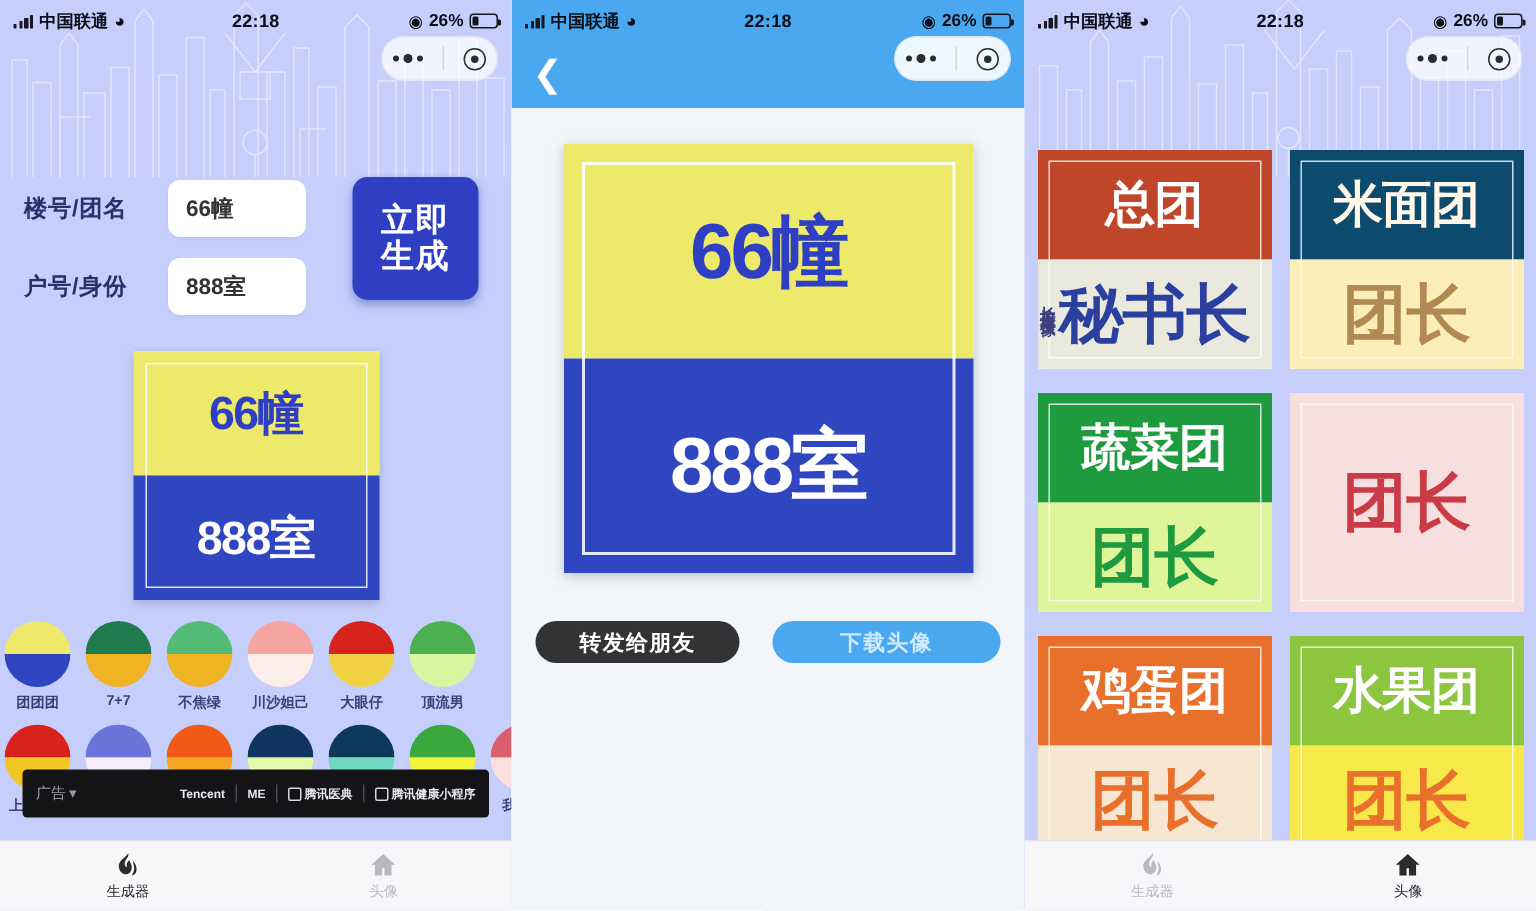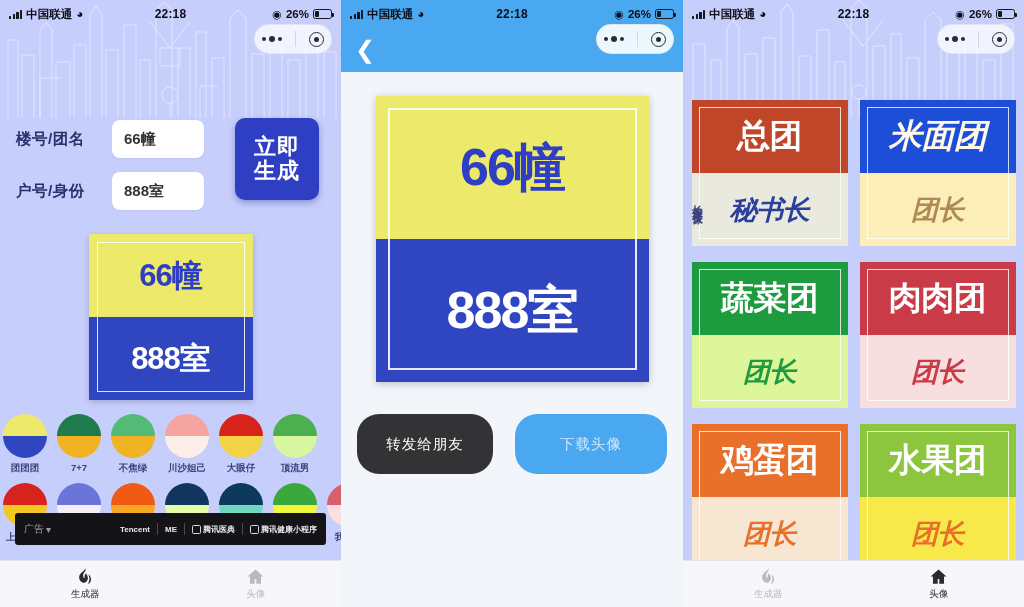--- a/index.html
+++ b/index.html
@@ -128,41 +128,41 @@
   .p2-body { background:#f2f5fa; height:calc(607px - 72px); position:relative; }
   .big-card { width:273px; height:286px; margin:24px auto 0; position:relative;
               display:flex; flex-direction:column;
               box-shadow:0 2px 8px rgba(0,0,0,.22); }
   .big-card .inner-border {
     position:absolute; left:12px; top:12px; right:12px; bottom:12px;
     border:2px solid rgba(255,255,255,.88); pointer-events:none; z-index:2;}
   .bc-top,.bc-bot { flex:1; display:flex; align-items:center; justify-content:center;
                     font-size:52px; font-weight:bold; letter-spacing:-2px; }
   .p2-buttons { display:flex; gap:22px; justify-content:center; margin-top:32px; }
-  .btn-pill { height:60px; border-radius:22px; display:flex; align-items:center;
-              justify-content:center; font-size:14.5px; font-weight:normal;
+  .btn-pill { height:28px; border-radius:22px; display:flex; align-items:center;
+              justify-content:center; font-size:14.5px; font-weight:bold;
               letter-spacing:1px; }
   .btn-dark { width:136px; background:#333336; color:#ffffff; }
   .btn-blue { width:152px; background:#4aa8f0; color:#cfe8fb; }
 
   
   .vtext { position:absolute; left:4px; top:196px; width:18px; z-index:4;
            writing-mode:vertical-rl; text-orientation:upright;
            font-size:10.5px; color:#3c4080; letter-spacing:2px; font-weight:bold;}
   .grid3 { position:relative; z-index:3; margin-top:72px;
            display:grid; grid-template-columns:156px 156px; gap:16px 12px;
            justify-content:center; }
   .gcard { width:156px; height:146px; display:flex; flex-direction:column;
            position:relative; }
   .gcard .inner-border { position:absolute; left:7px; top:7px; right:7px; bottom:7px;
            border:1.4px solid rgba(255,255,255,.8); pointer-events:none; z-index:2;}
   .gc-top,.gc-bot { flex:1; display:flex; align-items:center; justify-content:center;
                     font-weight:bold; letter-spacing:-.5px; }
   .gc-top { font-size:33px; }
-  .gc-bot { font-size:27px;font-style:italic; }
+  .gc-bot { font-size:43px; }
 </style>
 </head>
 <body>
 
 <div class="panel panel-1">
 
   <svg class="skyline" viewBox="0 0 341 118" preserveAspectRatio="none">
     <g stroke="#ffffff" stroke-width="1" fill="none" opacity="0.9">
       <path d="M8 118 L8 40 L18 40 L18 118"></path>
       <path d="M22 118 L22 55 L34 55 L34 118"></path>
@@ -510,31 +510,30 @@
   <div class="vtext">长按保存头像</div>
 
   <div class="grid3" id="p3-grid">
       <div class="gcard">
         <div class="inner-border"></div>
         <div class="gc-top" style="background: rgb(192, 70, 42); color: rgb(255, 255, 255);">总团</div>
         <div class="gc-bot" style="background: rgb(233, 233, 221); color: rgb(42, 63, 158);">秘书长</div>
       </div>
       <div class="gcard">
         <div class="inner-border"></div>
-        <div class="gc-top" style="background: #1d4ed8; color: rgb(255, 247, 232); font-style: italic;">米面团</div>
+        <div class="gc-top" style="background: #0c4a6e; color: rgb(255, 247, 232);">米面团</div>
         <div class="gc-bot" style="background: rgb(251, 238, 185); color: rgb(176, 138, 82);">团长</div>
       </div>
       <div class="gcard">
         <div class="inner-border"></div>
         <div class="gc-top" style="background: rgb(30, 155, 63); color: rgb(255, 255, 255);">蔬菜团</div>
         <div class="gc-bot" style="background: rgb(223, 245, 154); color: rgb(30, 155, 63);">团长</div>
       </div>
       <div class="gcard">
         <div class="inner-border"></div>
-        <div class="gc-top" style="background: rgb(201, 59, 70); color: rgb(255, 255, 255);">肉肉团</div>
         <div class="gc-bot" style="background: rgb(248, 223, 223); color: rgb(201, 59, 70);">团长</div>
       </div>
       <div class="gcard">
         <div class="inner-border"></div>
         <div class="gc-top" style="background: rgb(232, 112, 42); color: rgb(255, 255, 255);">鸡蛋团</div>
         <div class="gc-bot" style="background: rgb(247, 230, 210); color: rgb(232, 112, 42);">团长</div>
       </div>
       <div class="gcard">
         <div class="inner-border"></div>
         <div class="gc-top" style="background: rgb(140, 198, 62); color: rgb(255, 255, 255);">水果团</div>

